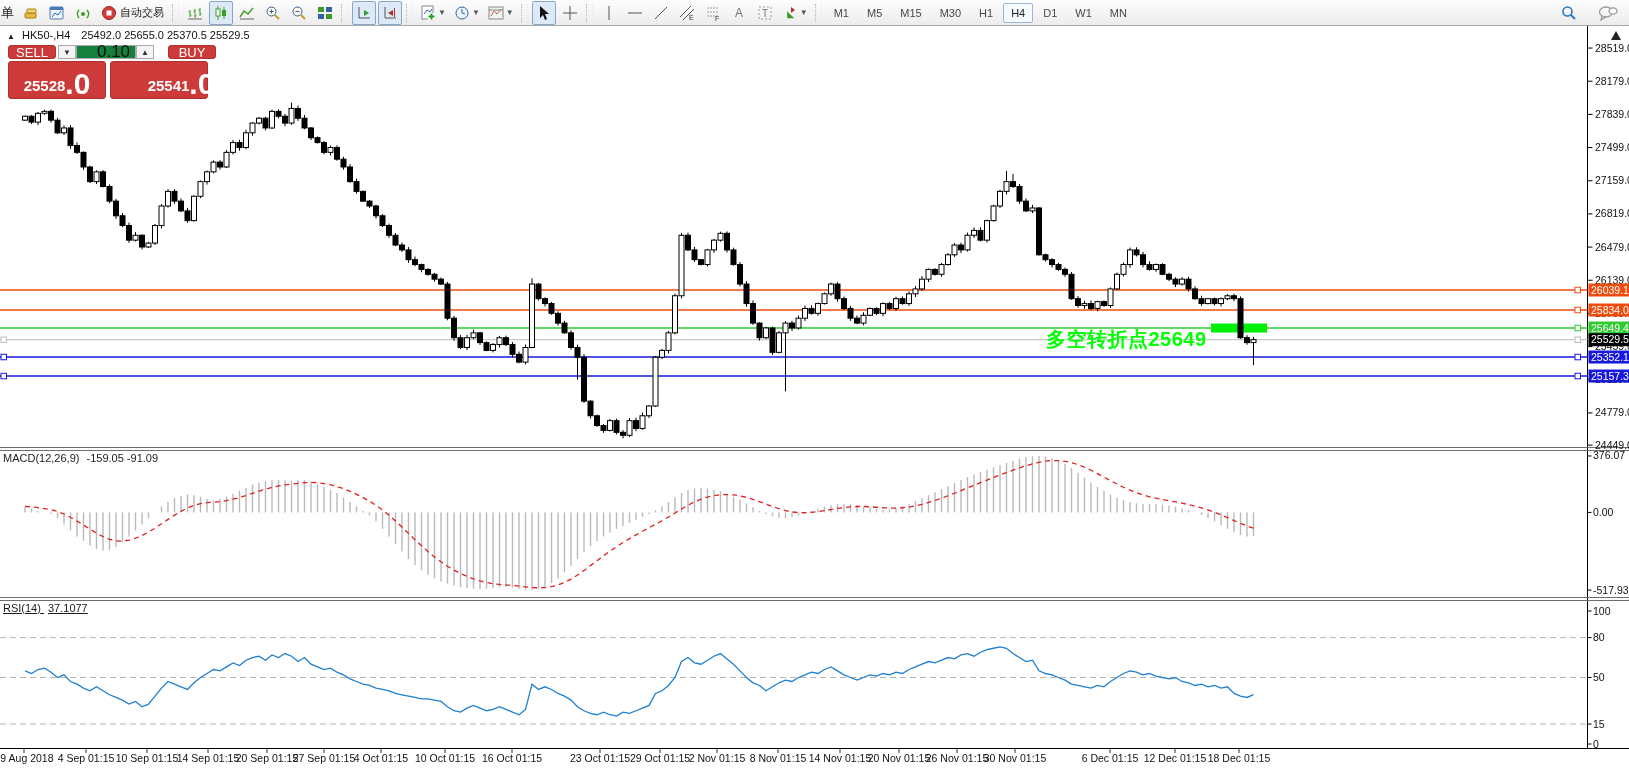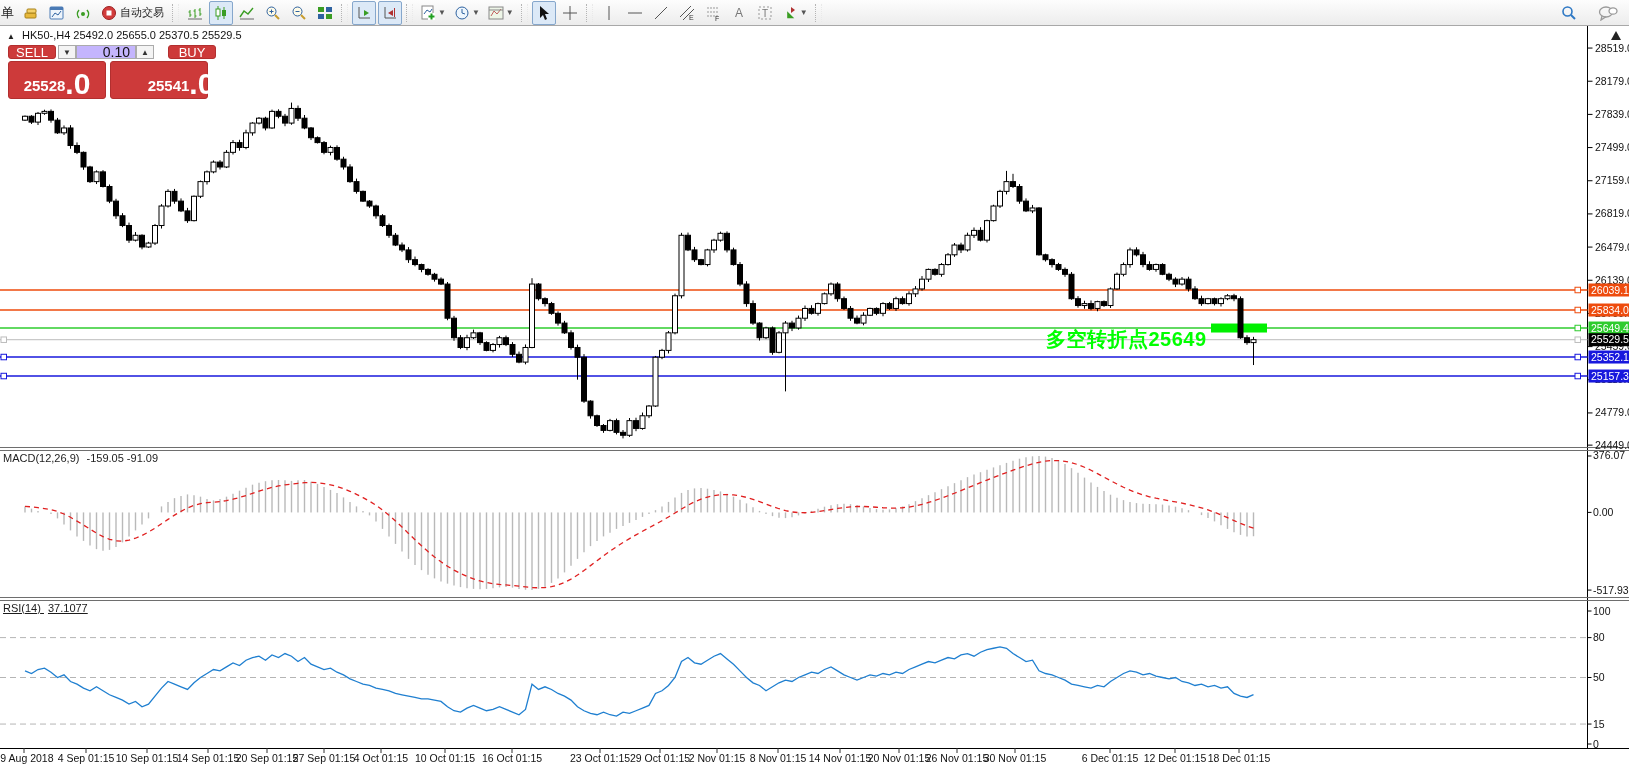--- a/index.html
+++ b/index.html
@@ -21,21 +21,21 @@
   .order-cut{font-size:13px;color:#222;margin:0 4px 0 1px;}
   
   #chart-svg{position:absolute;left:0;top:0;z-index:1;}
   .symbol-title{position:absolute;left:7px;top:29px;font-size:11px;color:#111;z-index:10;}
   .symbol-title .tri{font-size:8px;margin-right:4px;color:#222;}
   .panel{position:absolute;left:8px;top:45px;width:208px;z-index:20;}
   .panel .row1{display:flex;height:14px;}
   .btn-red{background:#cd3a3a;color:#fff;border:1px solid #b22f2f;border-radius:3px;display:flex;align-items:center;justify-content:center;}
   .sellbuy{width:52px;font-size:13px;}
   .spin{width:18px;background:#f4f4f4;border:1px solid #ababab;color:#333;font-size:8px;display:flex;align-items:center;justify-content:center;}
-  .vol{width:60px;background:#c4b5fd;border:1px solid #ababab;font-size:14px;color:#111;display:flex;align-items:center;justify-content:flex-end;padding-right:5px;}
+  .vol{width:60px;background:#15803d;border:1px solid #ababab;font-size:17px;color:#111;display:flex;align-items:center;justify-content:flex-end;padding-right:5px;}
   .row2{display:flex;margin-top:2px;}
   .pricebox{width:98px;height:38px;display:flex;align-items:flex-end;justify-content:center;padding-bottom:2px;box-sizing:border-box;text-align:right;}
   .pricebox .sm{font-size:15px;font-weight:bold;line-height:1;margin-bottom:3px;}
   .pricebox .bg{font-size:30px;font-weight:bold;line-height:0.85;}
   .pricebox+.pricebox{margin-left:4px;padding-left:44px;}
   .ind-label{position:absolute;left:3px;font-size:11px;color:#1c1c1c;z-index:10;}
   .annotation{position:absolute;left:1046px;top:326px;font-size:20px;font-weight:bold;color:#00ff00;z-index:9;letter-spacing:0.5px;}
 </style>
 </head>
 <body>
@@ -223,20 +223,31 @@
       </span>
       <span class="tb-btn" style="width:auto;padding:0 2px;">
         <svg width="16" height="16">
             <polygon points="3,10 8,5 8,15" fill="#3a9d23" transform="rotate(-45 8 9)"></polygon>
             <polygon points="13,5 9,2 9,8" fill="#b03030"></polygon>
           </svg>
         <span class="caret">▼</span>
       </span>
     </div>
     <span class="tb-sep"></span>
+    <div class="tb-group" id="tf-group">
+        <span class="tf-btn">M1</span>
+        <span class="tf-btn">M5</span>
+        <span class="tf-btn">M15</span>
+        <span class="tf-btn">M30</span>
+        <span class="tf-btn">H1</span>
+        <span class="tf-btn active">H4</span>
+        <span class="tf-btn">D1</span>
+        <span class="tf-btn">W1</span>
+        <span class="tf-btn">MN</span>
+      </div>
     <div class="tb-right">
       <span class="tb-btn">
         <svg width="18" height="18">
             <circle cx="7.5" cy="7.5" r="4.5" fill="none" stroke="#2e78c4" stroke-width="1.6"></circle>
             <line x1="11" y1="11" x2="15" y2="15" stroke="#2e78c4" stroke-width="2"></line>
           </svg>
       </span>
       <span class="tb-btn" style="margin-left:14px;">
         <svg width="20" height="16">
             <ellipse cx="8" cy="7" rx="6.5" ry="5" fill="none" stroke="#9a9a9a" stroke-width="1.3"></ellipse>
@@ -938,21 +949,21 @@
       <rect x="1588.5" y="350.5243902439024" width="40.5" height="13" fill="#1818dd"></rect>
       <text x="1591" y="360.5243902439024" font-size="10.5" font-family="&quot;Liberation Sans&quot;,sans-serif" fill="#fff">25352.1</text>
       <rect x="1588.5" y="369.52926829268284" width="40.5" height="13" fill="#1818dd"></rect>
       <text x="1591" y="379.52926829268284" font-size="10.5" font-family="&quot;Liberation Sans&quot;,sans-serif" fill="#fff">25157.3</text>
       <polygon points="1611,40 1621,40 1616,31" fill="#222"></polygon>
     </svg>
 
   <div class="symbol-title">
     <span class="tri">▲</span>
     <span>HK50-,H4</span>
-    <span style="margin-left:0;">25492.0 25655.0 25370.5 25529.5</span>
+    <span style="margin-left:8px;">25492.0 25655.0 25370.5 25529.5</span>
   </div>
 
   <div class="panel">
     <div class="row1">
       <div class="btn-red sellbuy">SELL</div>
       <div class="spin" style="margin-left:2px;">▼</div>
       <div class="vol">0.10</div>
       <div class="spin">▲</div>
       <div class="btn-red sellbuy" style="margin-left:14px;text-align:center;">BUY</div>
     </div>

